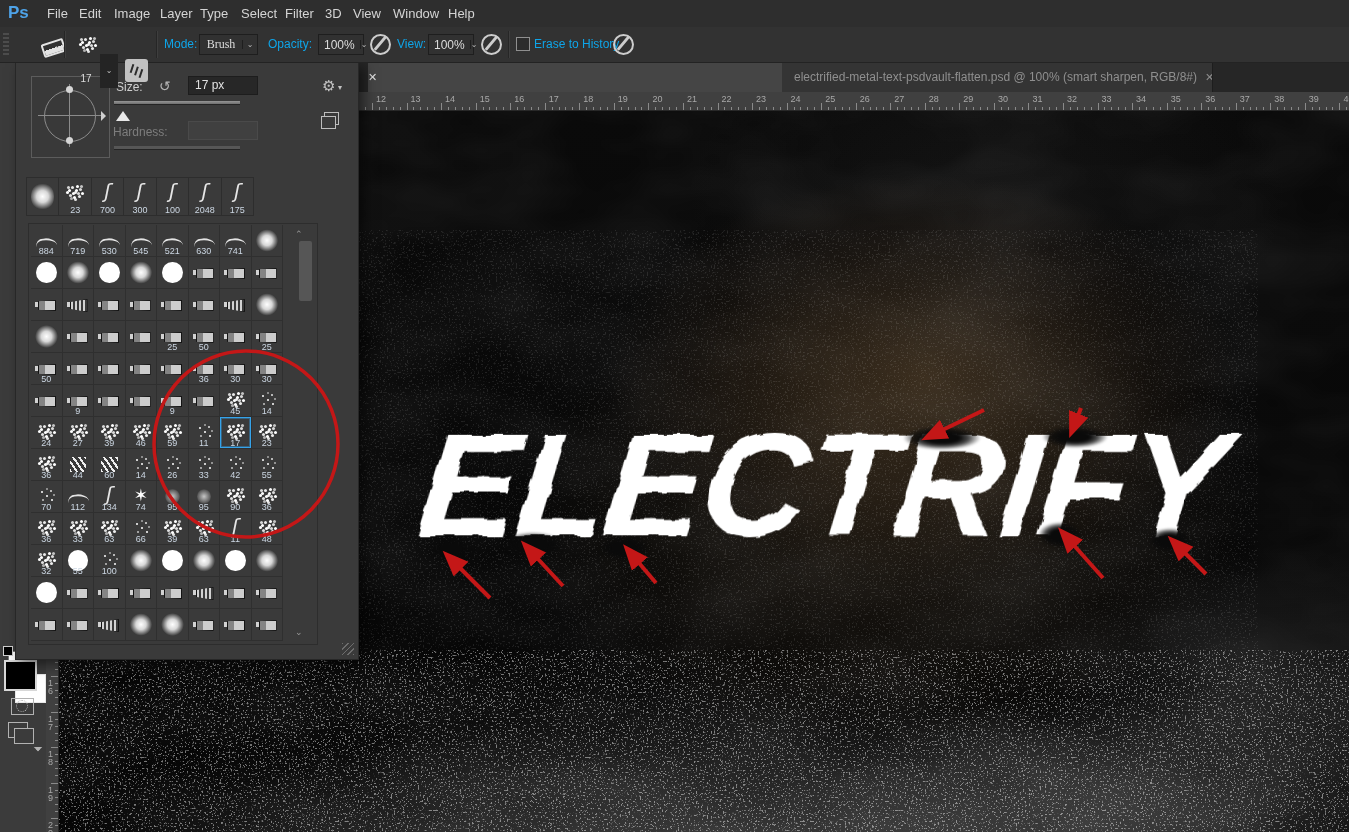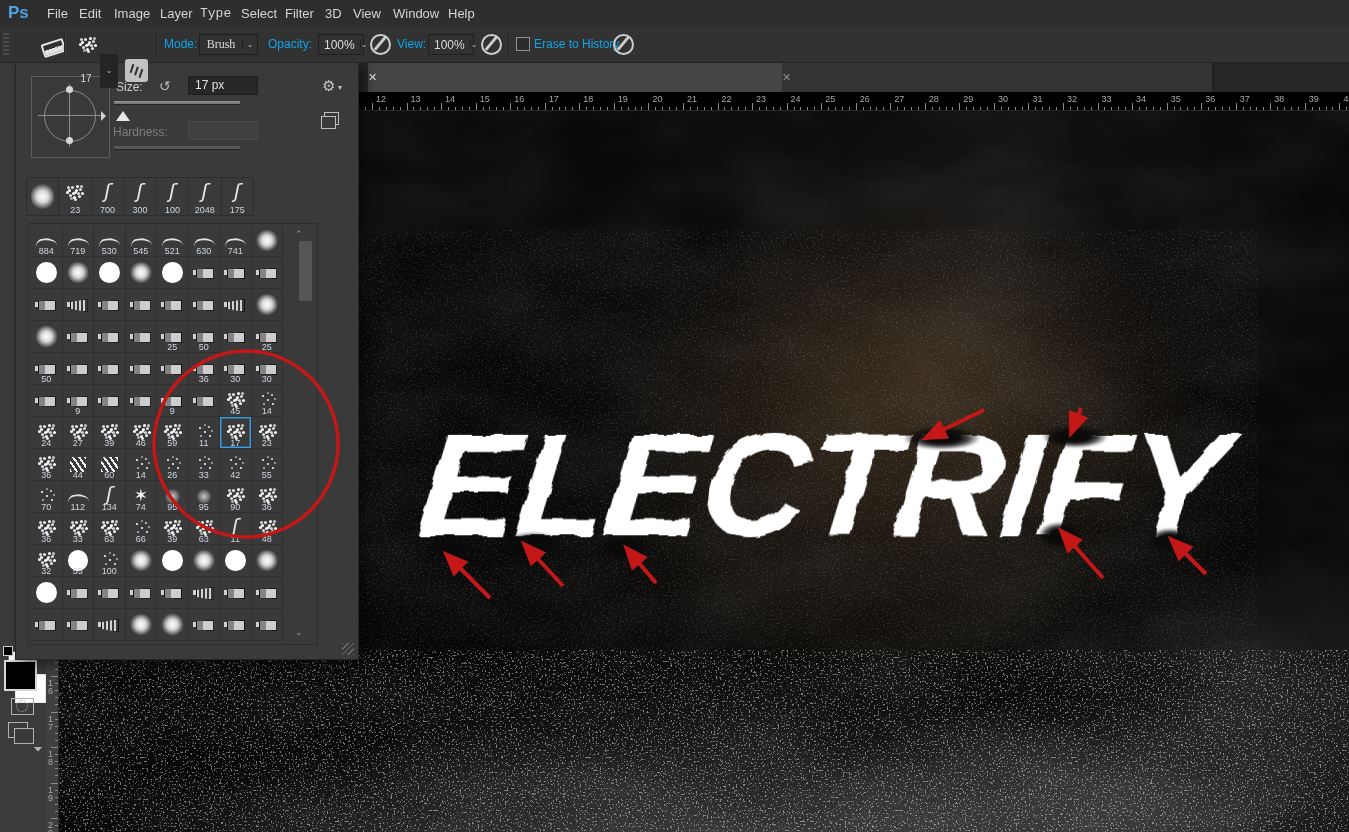--- a/index.html
+++ b/index.html
@@ -33,21 +33,21 @@
   
   #tabbar{left:46px;top:62px;width:1303px;height:30px;background:#262626;z-index:10;}
   .doc-tab{top:0;height:30px;display:flex;align-items:center;border-right:1px solid #1d1d1d;font-size:12px;white-space:nowrap;overflow:hidden;}
   #tab1{left:322px;width:414px;background:#454545;color:#e2e2e2;}
   #tab2{left:736px;width:430px;background:#343434;color:#8f8f8f;}
   .doc-tab .tlabel{padding:0 8px 0 12px;}
   .tab-close{font-size:11px;padding:0 8px 0 0;color:inherit;}
   #tab-chevrons{left:306px;top:8px;color:#8f8f8f;font-size:11px;}
 
   
-  #hruler{left:46px;top:92px;width:1303px;height:18px;background:#000000;border-bottom:1px solid #282828;z-index:10;overflow:hidden;}
+  #hruler{left:46px;top:92px;width:1303px;height:18px;background:#404040;border-bottom:1px solid #282828;z-index:10;overflow:hidden;}
   #vruler{left:46px;top:110px;width:12px;height:722px;background:#404040;border-right:1px solid #282828;z-index:10;overflow:hidden;}
   #ruler-corner{left:46px;top:92px;width:12px;height:18px;background:#404040;border-right:1px solid #333;border-bottom:1px solid #282828;z-index:11;}
   .htick{position:absolute;bottom:0;width:1px;background:#8a8a8a;}
   .hlab{position:absolute;top:2px;font-size:9px;color:#a8a8a8;}
   .vtick{position:absolute;right:0;height:1px;background:#8a8a8a;}
   .vlab{position:absolute;left:2px;font-size:9px;line-height:8px;color:#a8a8a8;}
 
   
   #canvas{left:58px;top:110px;width:1291px;height:722px;overflow:hidden;z-index:1;background:
     radial-gradient(420px 270px at 67% 37%, rgba(92,70,44,.55), rgba(46,34,22,.25) 55%, rgba(0,0,0,0) 75%),
@@ -138,21 +138,21 @@
 </head>
 <body>
 
 <div id="menubar" class="abs">
   <span id="ps-logo" class="abs">Ps</span>
   <div id="menubar-items">
       <span class="menu-item abs" style="left: 47px;">File</span>
       <span class="menu-item abs" style="left: 79px;">Edit</span>
       <span class="menu-item abs" style="left: 114px;">Image</span>
       <span class="menu-item abs" style="left: 160px;">Layer</span>
-      <span class="menu-item abs" style="left: 200px; font-family: Liberation Mono, monospace;">Type</span>
+      <span class="menu-item abs" style="left: 200px;">Type</span>
       <span class="menu-item abs" style="left: 241px;">Select</span>
       <span class="menu-item abs" style="left: 285px;">Filter</span>
       <span class="menu-item abs" style="left: 325px;">3D</span>
       <span class="menu-item abs" style="left: 353px;">View</span>
       <span class="menu-item abs" style="left: 393px;">Window</span>
       <span class="menu-item abs" style="left: 448px;">Help</span>
     </div>
 </div>
 
 <div id="optionsbar" class="abs">
@@ -200,20 +200,21 @@
       <i></i>
     </div>
 </div>
 
 <div id="tabbar" class="abs">
   <span id="tab-chevrons" class="abs">«</span>
   <div id="tab1" class="doc-tab abs">
     <span class="tab-close">✕</span>
   </div>
   <div id="tab2" class="doc-tab abs">
+    <span class="tlabel">electrified-metal-text-psdvault-flatten.psd @ 100% (smart sharpen, RGB/8#)</span>
     <span class="tab-close">✕</span>
   </div>
 </div>
 
 <div id="hruler" class="abs">
     <div class="htick" style="left: 222.35px; height: 7px;"></div>
     <div class="hlab" style="left: 226.35px;">9</div>
     <div class="htick" style="left: 229.26px; height: 3px;"></div>
     <div class="htick" style="left: 236.17px; height: 3px;"></div>
     <div class="htick" style="left: 243.08px; height: 3px;"></div>

